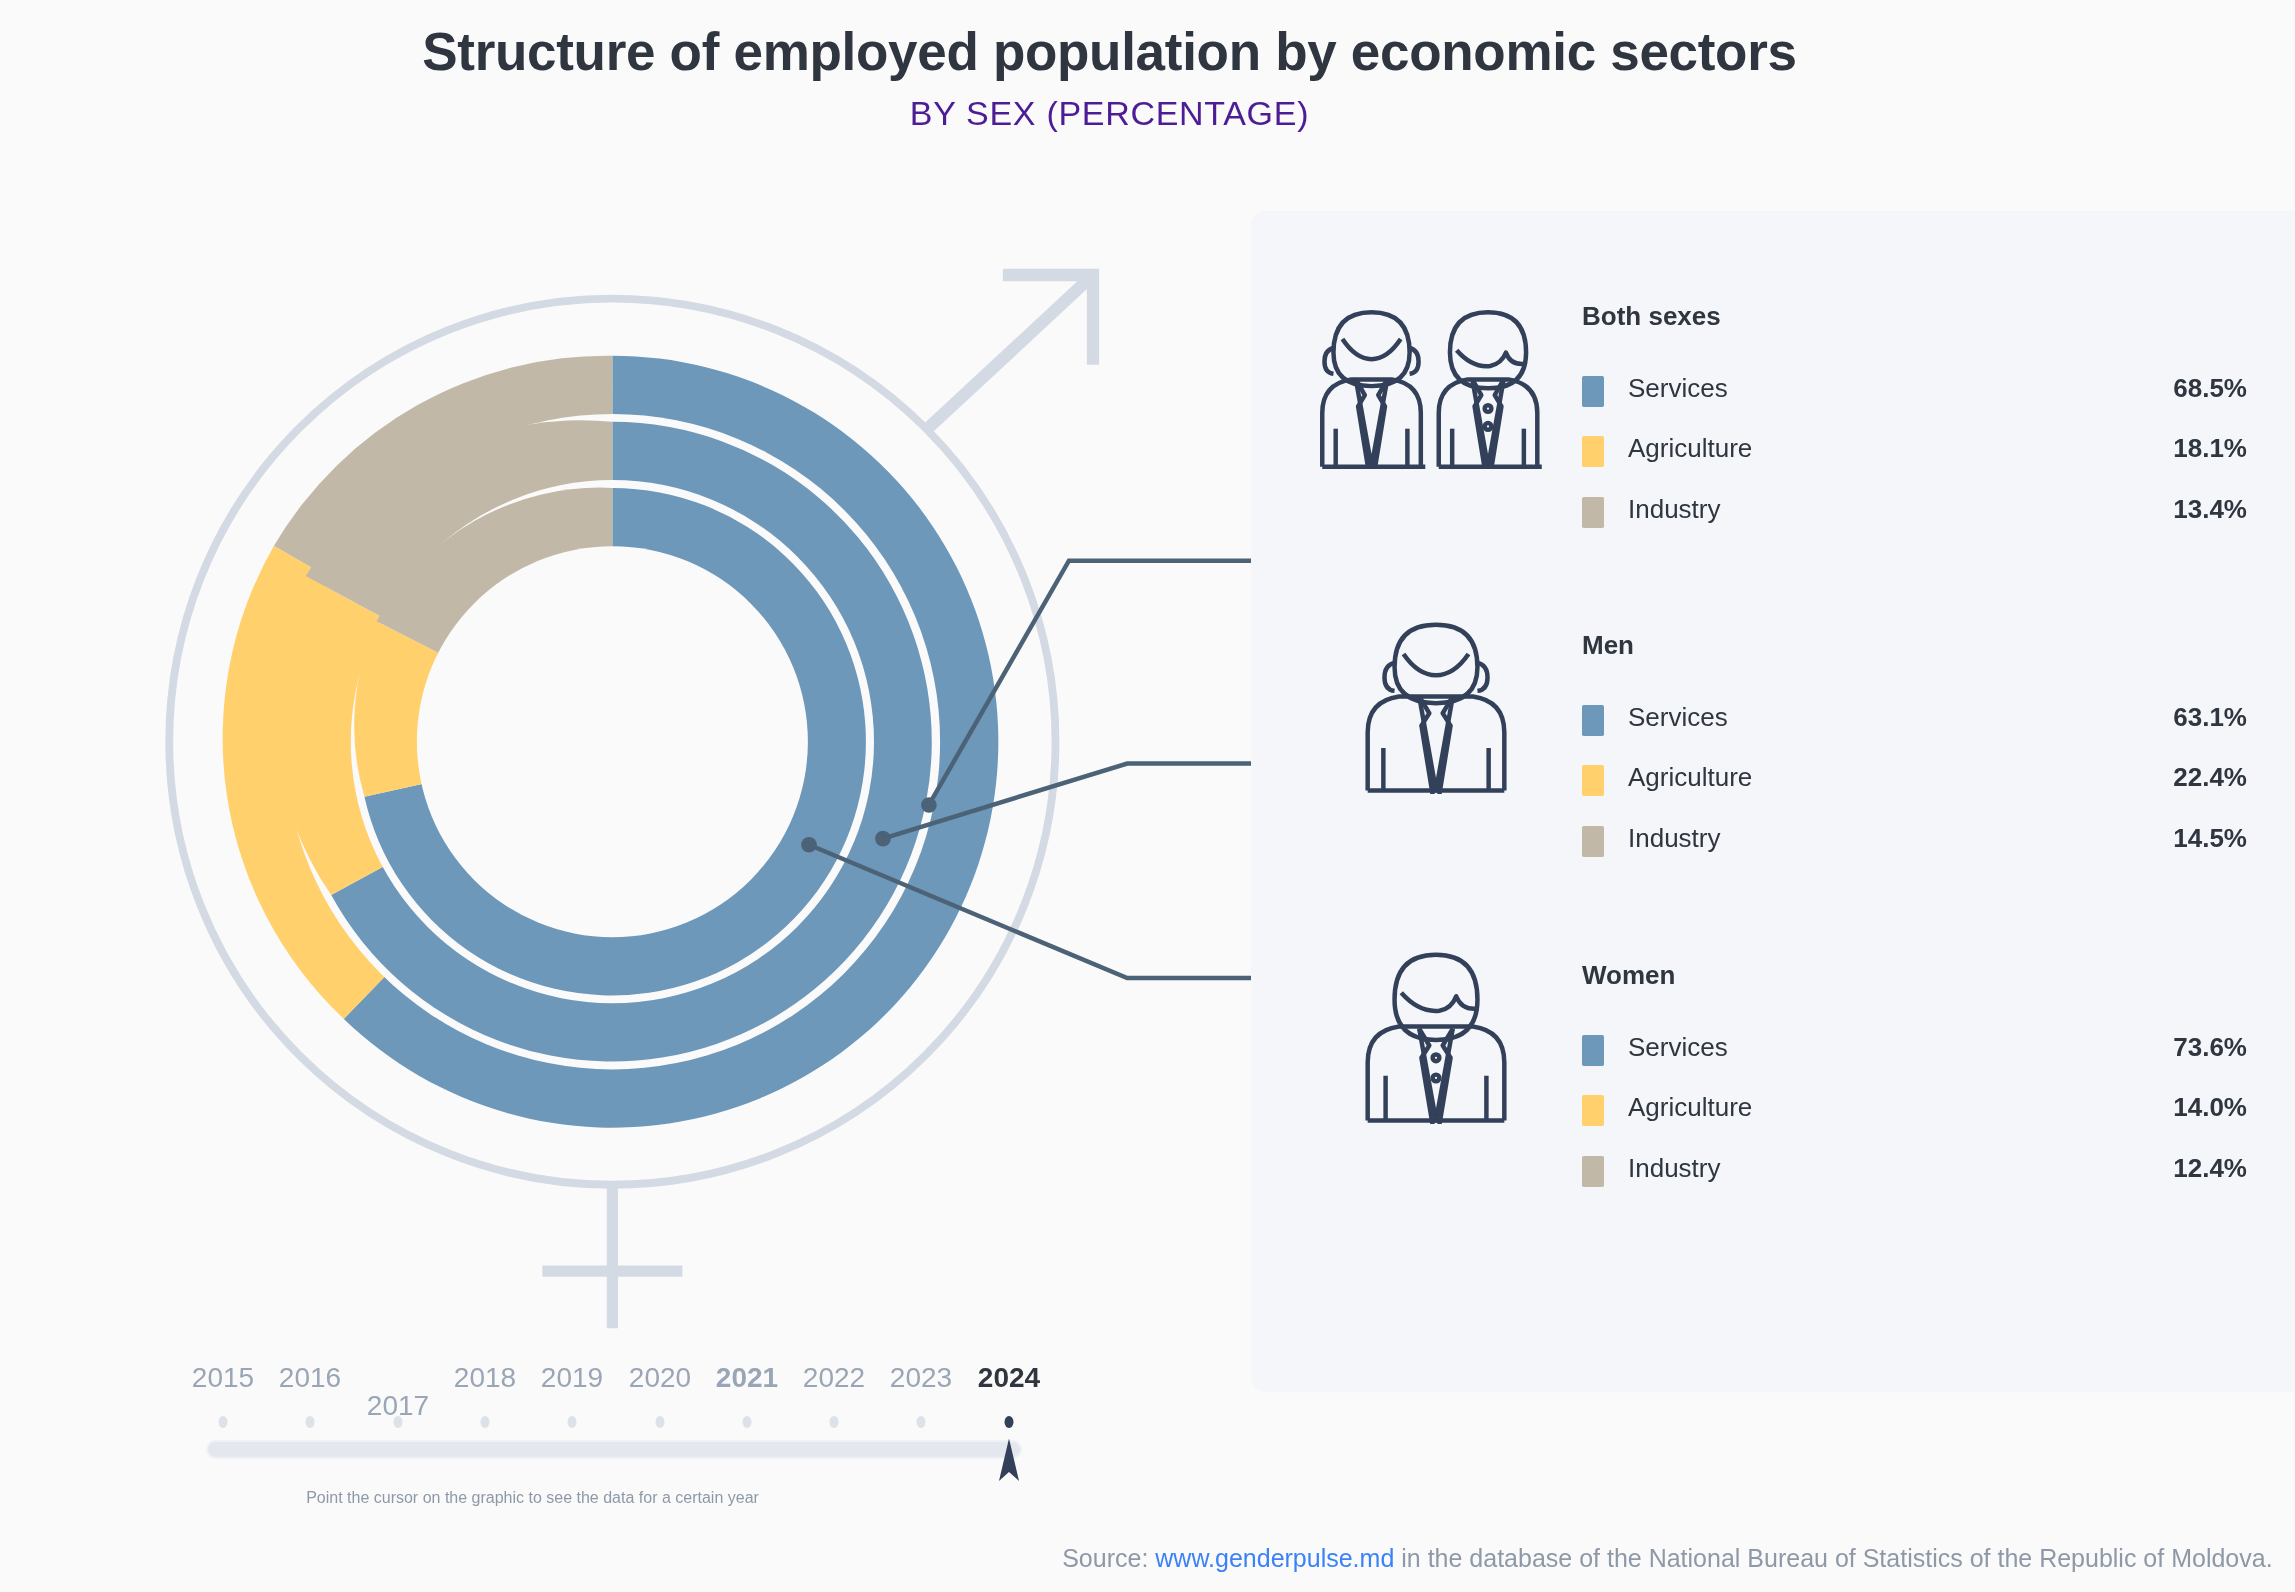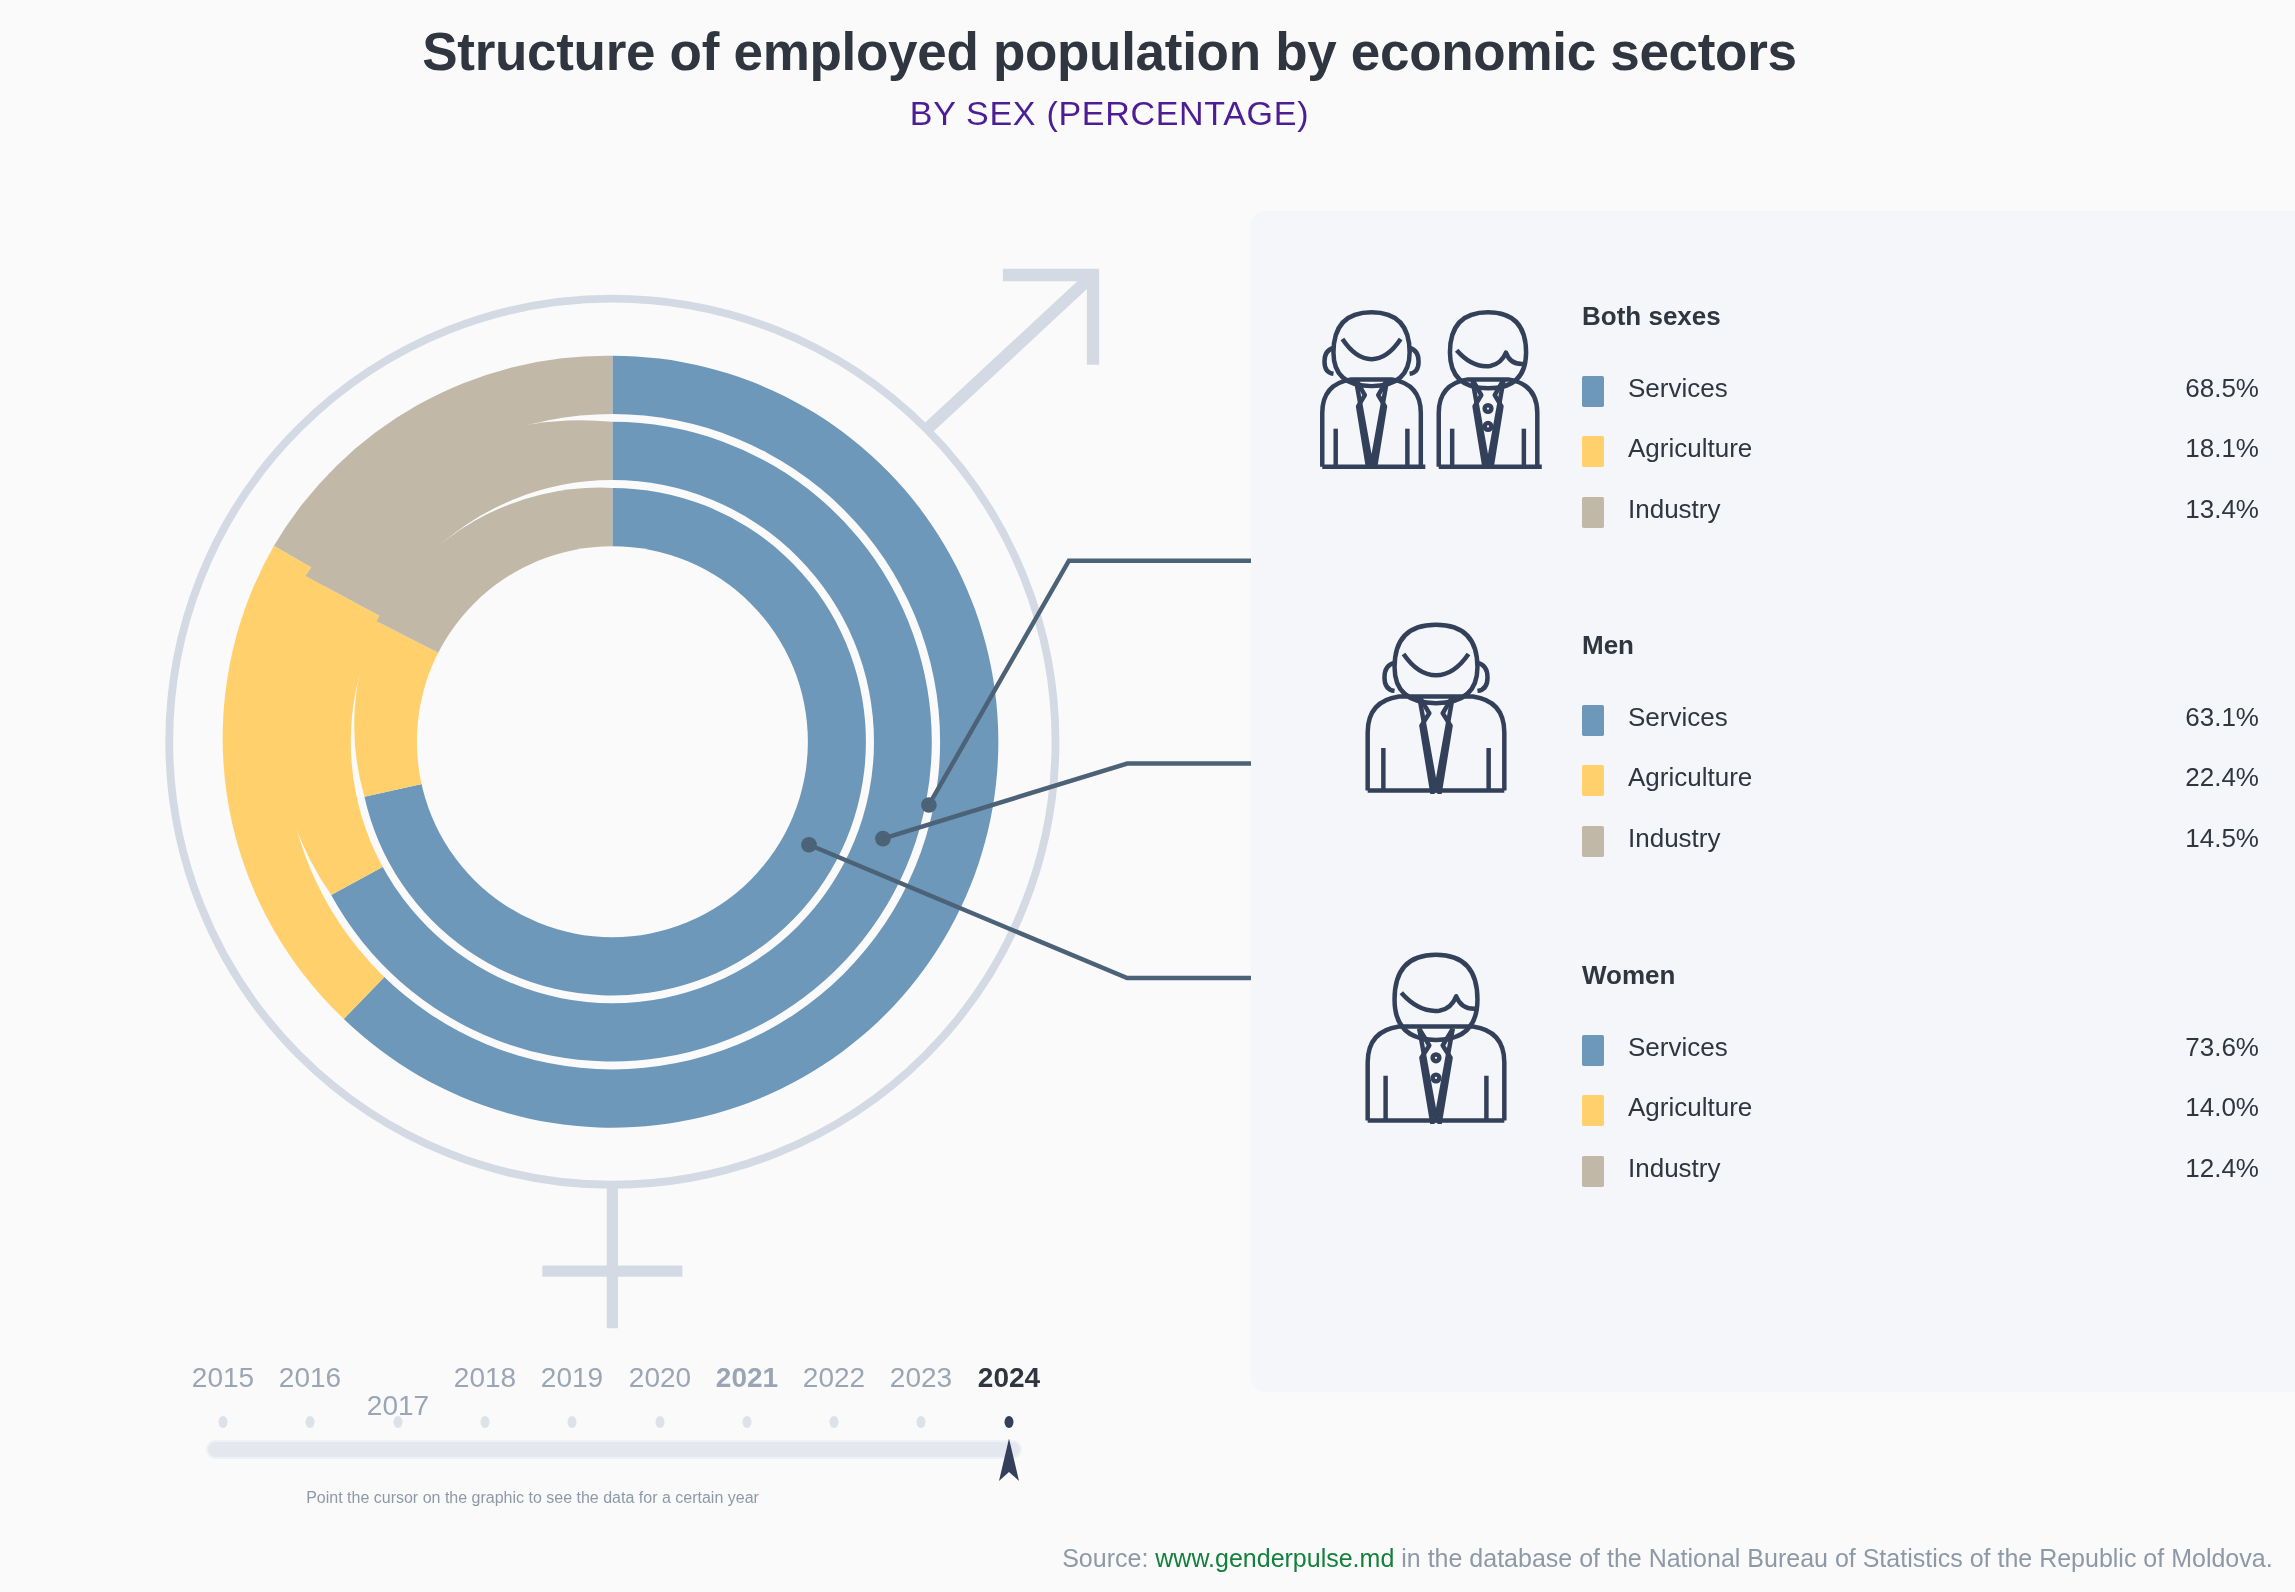--- a/index.html
+++ b/index.html
@@ -37,22 +37,22 @@
   }
   .legend-row{position:absolute;left:331px;height:31px;}
   .swatch{
     position:absolute;left:0;top:3.4px;width:22.4px;height:31px;border-radius:1.7px;
   }
   .legend-label{
     position:absolute;left:46px;top:0px;font-size:26px;color:#2f3640;
     white-space:nowrap;
   }
   .legend-value{
-    position:absolute;left:16px;top:0px;width:661px;text-align:right;
-    font-size:26px;font-weight:normal;color:#2f3640;
+    position:absolute;left:4px;top:0px;width:661px;text-align:right;
+    font-size:26px;font-weight:bold;color:#2f3640;
   }
   
   .timeline{position:absolute;left:0px;top:1362px;width:1255px;height:146px;}
   .years{position:absolute;left:0;top:0;width:1065px;height:39px;}
   .year{
     position:absolute;top:0;font-size:28px;color:#9aa6b5;
     transform:translateX(-50%);white-space:nowrap;text-align:right;
   }
   .year.active{color:#2f3640;font-weight:bold;}
   .dots{position:absolute;left:0;top:54px;width:1065px;height:13.5px;}
@@ -70,21 +70,21 @@
   .hint{
     position:absolute;left:0px;top:127px;width:1065px;text-align:center;
     font-size:16px;color:#8e99a8;
   }
   
   .footer{
     position:absolute;left:0;top:1544px;width:2295px;
     text-align:right;padding-right:22.4px;box-sizing:border-box;
     font-size:25px;color:#8e99a8;
   }
-  .footer a{color:#15803d;text-decoration:none;}
+  .footer a{color:#3b82f6;text-decoration:none;}
 </style>
 </head>
 <body>
 
 <div class="header">
   <div class="title">Structure of employed population by economic sectors</div>
   <div class="subtitle">BY SEX (PERCENTAGE)</div>
 </div>
 
 <div class="chart-area">

